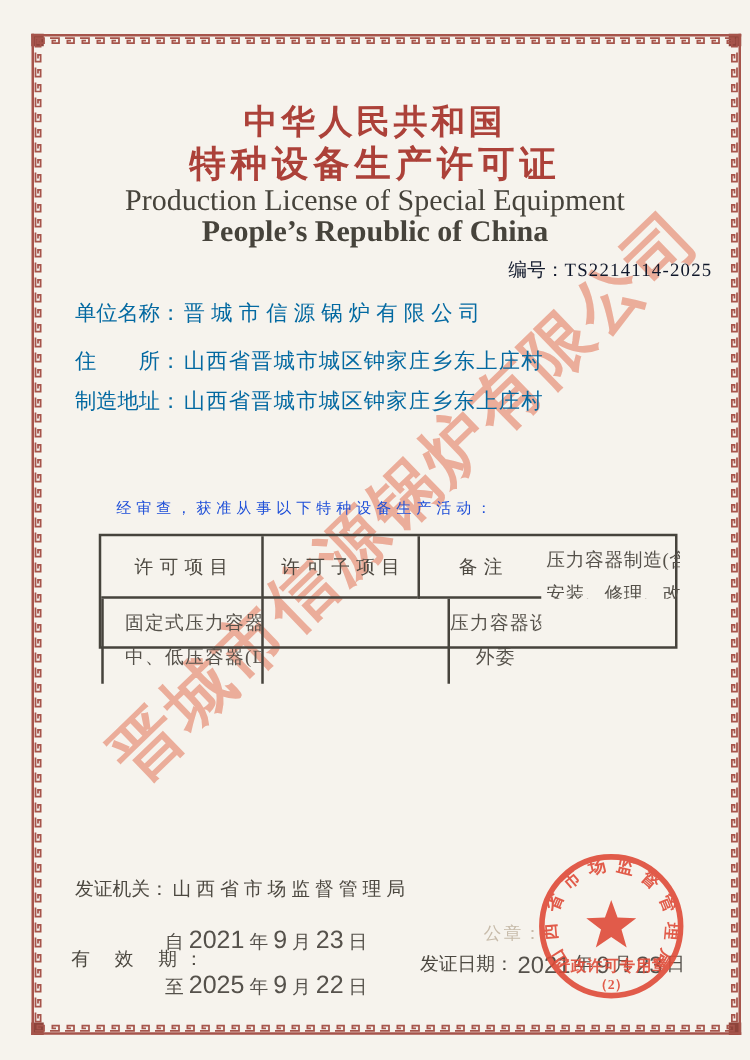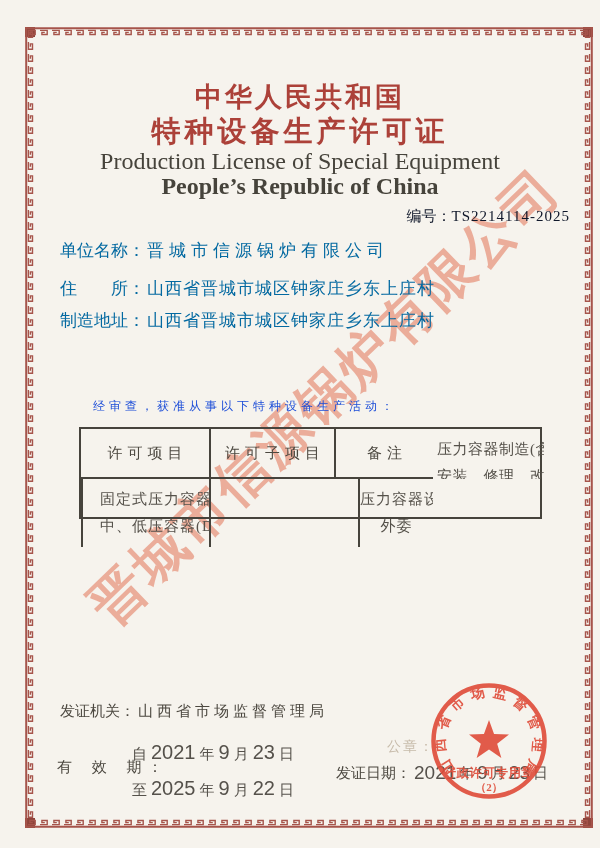--- a/index.html
+++ b/index.html
@@ -68,21 +68,21 @@
   #issuer-row .val{letter-spacing:4px;margin-left:3px;}
 
   .date-line{white-space:nowrap;display:inline-flex;align-items:baseline;gap:4px;color:#55514b;}
   .date-line .num{font-family:"Liberation Sans",sans-serif;font-size:20px;}
   .date-line .cjk{font-size:15px;}
   #valid-from{left:132px;top:741px;}
   #valid-to{left:132px;top:777px;}
   #validity-label{left:57px;top:758px;font-size:15px;letter-spacing:6px;word-spacing:4px;}
 
   #seal-caption{left:387px;top:738px;font-size:14px;letter-spacing:2px;color:#c7bbaa;}
-  #issue-date-row{left:336px;top:762px;font-size:15px;white-space:nowrap;display:inline-flex;align-items:center;gap:3px;}
+  #issue-date-row{left:336px;top:762px;font-size:15px;white-space:nowrap;display:inline-flex;align-items:flex-start;gap:3px;}
   #issue-date-row .num{font-family:"Liberation Sans",sans-serif;font-size:19px;color:#55514b;}
   #issue-date-row .cjk{font-size:15px;color:#55514b;}
 
   
   #overlay{position:absolute;left:0;top:0;z-index:4;pointer-events:none;}
   #seal{mix-blend-mode:multiply;}
   .seal-arc-ch{font-family:"Liberation Serif",serif;font-weight:700;font-size:14px;fill:#df4a37;}
   .seal-banner{font-family:"Liberation Serif",serif;font-weight:700;font-size:12.5px;letter-spacing:0.5px;fill:#df4a37;}
   .seal-number{font-family:"Liberation Serif",serif;font-weight:700;font-size:11px;fill:#df4a37;}
 </style>

